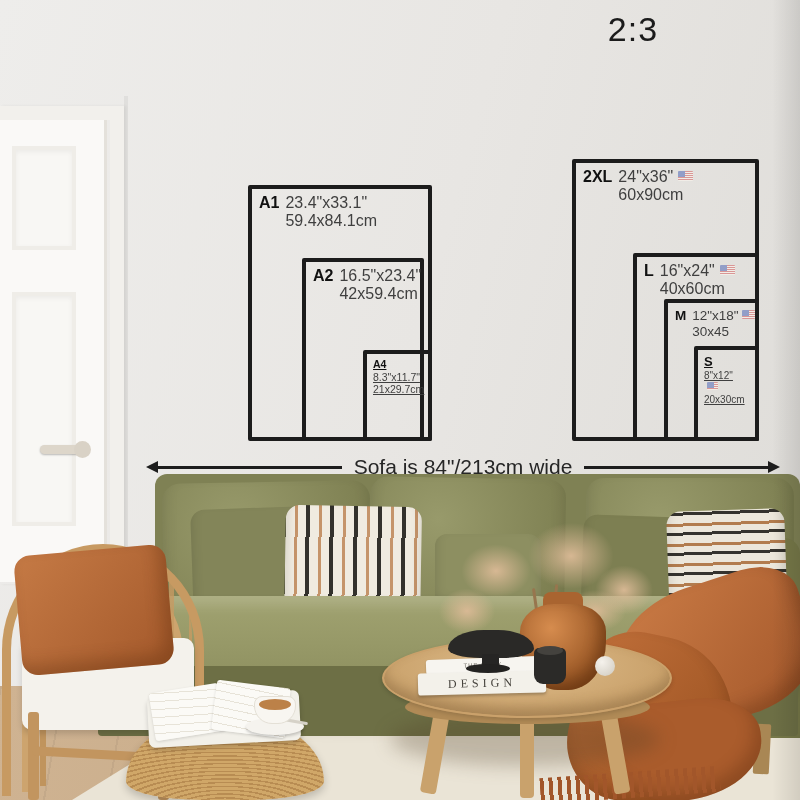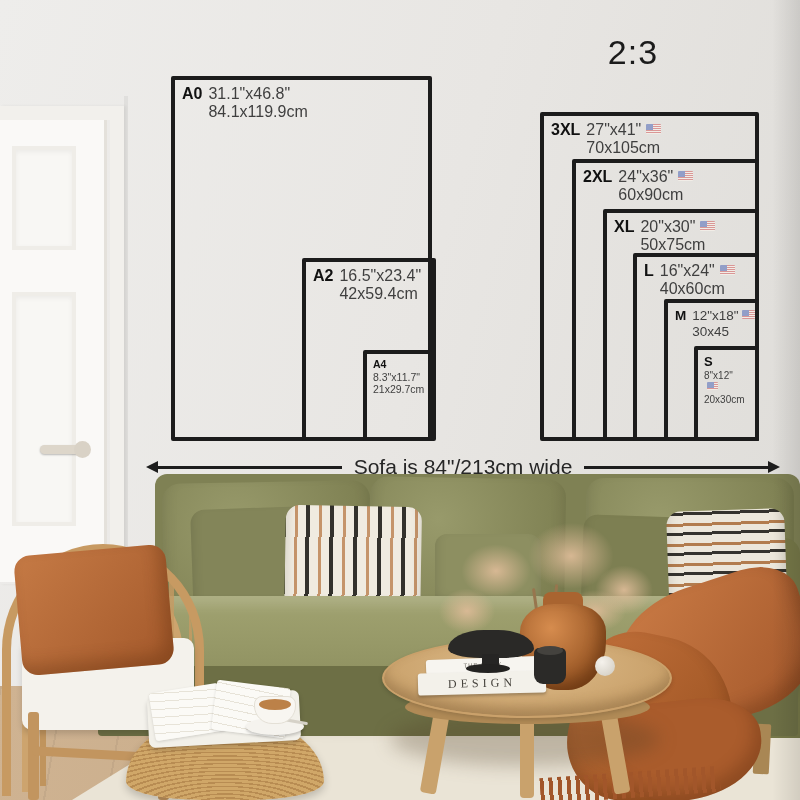--- a/index.html
+++ b/index.html
@@ -4,44 +4,44 @@
 <style>
   html,body{margin:0;padding:0;background:#d8d6d2;}
   #page{position:relative;width:800px;height:800px;overflow:hidden;
         font-family:"Liberation Sans",sans-serif;
         background:linear-gradient(105deg,#eeedeb 0%,#e8e6e3 50%,#dedcd8 100%);}
   .abs{position:absolute;box-sizing:border-box;}
 
   
   .diagram-title{text-align:center;color:#1b1b1b;letter-spacing:3px;font-weight:400;}
   #a-title{left:171px;top:14px;width:261px;font-size:31px;}
-  #r-title{left:507px;top:10px;width:252px;font-size:34px;letter-spacing:1px;margin-top:23px;}
+  #r-title{left:507px;top:10px;width:252px;font-size:34px;letter-spacing:1px;}
 
   .fmt-rect{border:4px solid #1c1c1c;border-radius:2px;background:transparent;}
   #a0{left:171px;top:76px;width:261px;height:365px;}
   #a1{left:248px;top:185px;width:184px;height:256px;}
-  #a2{left:302px;top:258px;width:134px;height:183px;text-decoration:underline;}
+  #a2{left:302px;top:258px;width:122px;height:183px;text-decoration:underline;}
   #a3{left:338px;top:312px;width:94px;height:129px;}
   #a4{left:363px;top:350px;width:69px;height:91px;}
   #s4xl{left:507px;top:63px;width:252px;height:378px;}
   #s3xl{left:540px;top:112px;width:219px;height:329px;}
   #s2xl{left:572px;top:159px;width:187px;height:282px;}
   #sxl{left:603px;top:209px;width:156px;height:232px;}
   #sl{left:633px;top:253px;width:126px;height:188px;}
   #sm{left:664px;top:299px;width:95px;height:142px;}
   #ss{left:694px;top:346px;width:65px;height:95px;}
 
   .size-tag{position:absolute;top:5px;left:7px;display:grid;
             grid-template-columns:auto 1fr;column-gap:6px;
             font-size:16px;line-height:1.15;color:#3f3f3f;white-space:nowrap;}
   .size-tag .lbl{grid-row:1;font-weight:700;color:#111;}
   .size-tag .in-line{grid-row:1;grid-column:2;}
   .size-tag .cm-line{grid-row:2;grid-column:2;}
   .size-tag.stacked{display:block;line-height:1.2;}
-  .size-tag.stacked span{display:block;}
+  .size-tag.stacked span{display:block;text-decoration:underline;}
   .size-tag.stacked .flag{display:inline-block;}
   #a3 .size-tag{font-size:12px;}
   #a4 .size-tag{font-size:10.5px;top:4px;left:6px;}
   #sm .size-tag{font-size:13.5px;}
   #ss .size-tag{font-size:10px;top:4px;left:6px;}
   #ss .size-tag .lbl{font-size:13px;}
   .flag{display:inline-block;width:15px;height:10px;margin-left:5px;border-radius:1px;
         vertical-align:1px;opacity:.9;
         background:linear-gradient(#8a97c6,#8a97c6) no-repeat 0 0/7px 6px,
         repeating-linear-gradient(180deg,#d98f8f 0 1px,#f3efe9 1px 2px);}
@@ -242,63 +242,49 @@
   <div class="abs" id="bowl-body"></div>
   <div class="abs" id="bowl-stem"></div>
   <div class="abs" id="bowl-foot"></div>
   <div class="abs" id="cup-black"></div>
   <div class="abs" id="cup-black-top"></div>
   <div class="abs" id="sphere"></div>
 
   <div class="abs" id="right-shade"></div>
 
 
-  <div class="abs fmt-rect" id="a0">
-    <div class="size-tag">
-      <span class="lbl">A0</span>
-      <span class="in-line">31.1"x46.8"</span>
-      <span class="cm-line">84.1x119.9cm</span>
+  <div class="abs fmt-rect" id="a1">
+    <div class="size-tag">
+      <span class="lbl">A1</span>
+      <span class="in-line">23.4"x33.1"</span>
+      <span class="cm-line">59.4x84.1cm</span>
     </div>
   </div>
   <div class="abs fmt-rect" id="a2">
     <div class="size-tag">
       <span class="lbl">A2</span>
       <span class="in-line">16.5"x23.4"</span>
       <span class="cm-line">42x59.4cm</span>
     </div>
   </div>
   <div class="abs fmt-rect" id="a4">
     <div class="size-tag stacked">
       <span class="lbl">A4</span>
       <span>8.3"x11.7"</span>
       <span>21x29.7cm</span>
     </div>
   </div>
 
   <div class="abs diagram-title" id="r-title">2:3</div>
 
-  <div class="abs fmt-rect" id="s3xl">
-    <div class="size-tag">
-      <span class="lbl">3XL</span>
-      <span class="in-line"><span>27"x41"</span><span class="flag"></span></span>
-      <span class="cm-line">70x105cm</span>
-    </div>
-  </div>
   <div class="abs fmt-rect" id="s2xl">
     <div class="size-tag">
       <span class="lbl">2XL</span>
       <span class="in-line"><span>24"x36"</span><span class="flag"></span></span>
       <span class="cm-line">60x90cm</span>
-    </div>
-  </div>
-  <div class="abs fmt-rect" id="sxl">
-    <div class="size-tag">
-      <span class="lbl">XL</span>
-      <span class="in-line"><span>20"x30"</span><span class="flag"></span></span>
-      <span class="cm-line">50x75cm</span>
     </div>
   </div>
   <div class="abs fmt-rect" id="sl">
     <div class="size-tag">
       <span class="lbl">L</span>
       <span class="in-line"><span>16"x24"</span><span class="flag"></span></span>
       <span class="cm-line">40x60cm</span>
     </div>
   </div>
   <div class="abs fmt-rect" id="sm">

